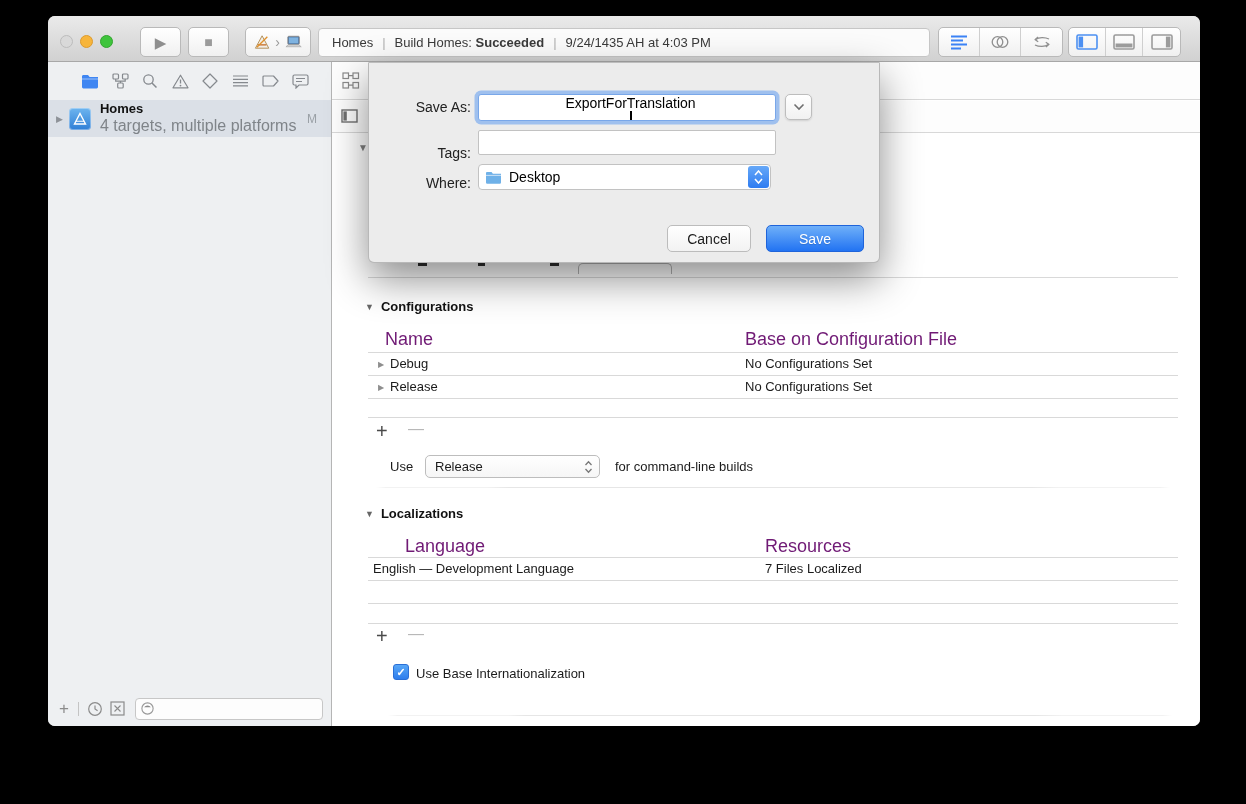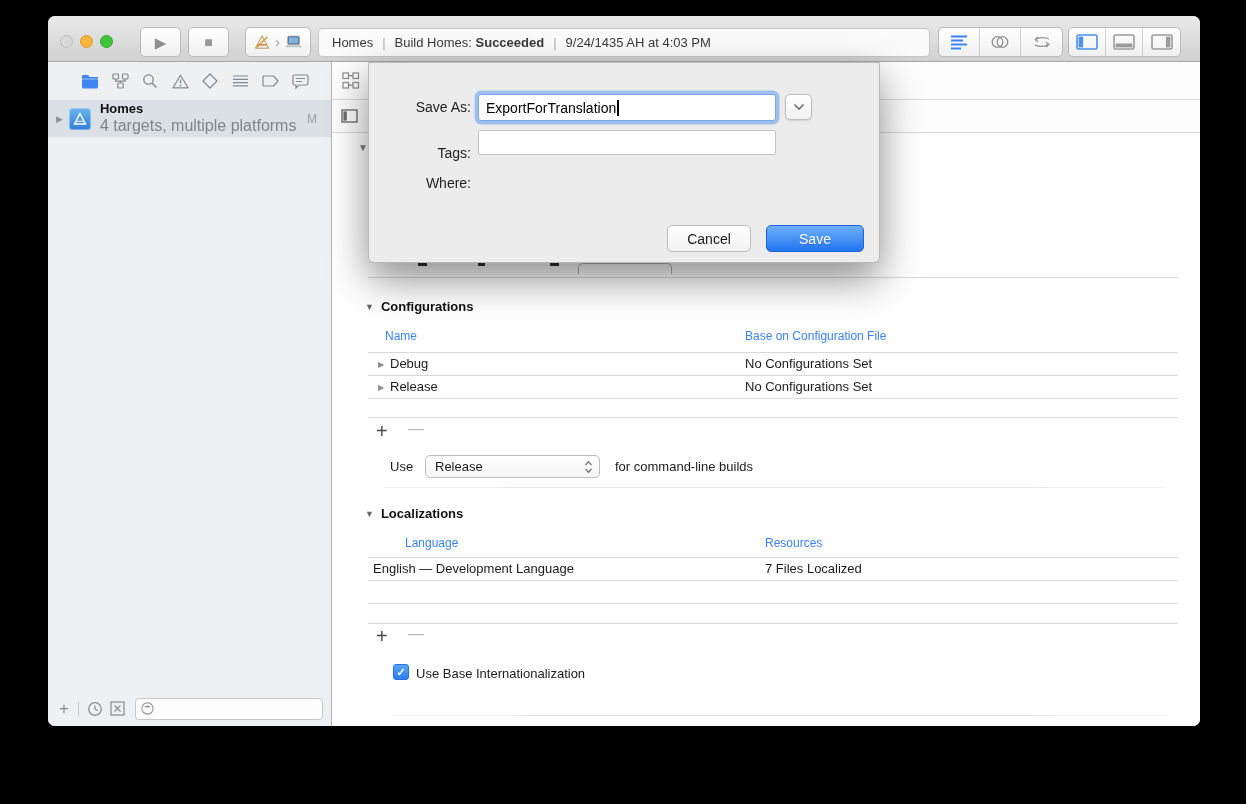--- a/index.html
+++ b/index.html
@@ -69,21 +69,21 @@
   .tabbar { position:absolute; left:0; right:0; top:0; height:38px; background:#fdfdfd; border-bottom:1px solid #d8d8d8; }
   .jumpbar { position:absolute; left:0; right:0; top:39px; height:32px; background:#fdfdfd; border-bottom:1px solid #d8d8d8; }
   .rel-items { position:absolute; left:10px; top:10px; }
   .panel-ic { position:absolute; left:9px; top:8px; }
 
   .hline { position:absolute; height:1px; background:#d9d9d9; left:36px; width:810px; }
   .hline.light { background:#e6e6e6; }
 
   .sec-head { position:absolute; left:33px; font-size:13px; font-weight:bold; color:#111; display:flex; align-items:center; gap:7px; }
   .sec-head .tri { font-size:9px; color:#666; font-weight:normal; }
-  .colhead { position:absolute; font-size:12px; color:#3b82f6; }
+  .colhead { position:absolute; font-size:18px; color:#701a75; }
   .cell { position:absolute; font-size:13px; color:#1b1b1b; }
   .row-disc { position:absolute; font-size:8px; color:#8e8e8e; }
 
   .pm { position:absolute; font-size:20px; font-weight:300; }
   .pm.plus { color:#4a4a4a; } .pm.minus { color:#b6b6b6; }
 
   .dropdown { position:absolute; height:23px; background:linear-gradient(#ffffff,#f6f6f6); border:1px solid #bdbdbd;
     border-radius:5px; display:flex; align-items:center; font-size:13px; color:#1b1b1b; padding-left:9px; }
   .dropdown .dd-arrows { margin-left:auto; margin-right:6px; display:flex; }
 
@@ -406,36 +406,51 @@
           <span>✓</span>
         </div>
         <div class="cell" style="left:84px; top:604px;">Use Base Internationalization</div>
 
         <div class="hline light" style="top:653px; left:48px; width:800px;"></div>
       </div>
     </div>
 
     <div class="sheet">
       <div class="dlg-label" style="left:0; top:36px;">Save As:</div>
-      <div class="dlg-field focused" style="top:31px; height:27px;">
+      <div class="dlg-field focused" style="top:31px; height:27px;flex-direction:column;">
         <span>ExportForTranslation</span>
         <span class="caret"></span>
       </div>
       <div class="expand-btn">
         <svg width="12" height="8" viewBox="0 0 12 8">
           <path d="M1.5 1.5 L6 6 L10.5 1.5" fill="none" stroke="#6f6f6f" stroke-width="1.6"></path>
         </svg>
       </div>
 
       <div class="dlg-label" style="left:0; top:82px;">Tags:</div>
       <div class="dlg-field" style="top:67px; height:25px;">
         <span></span>
       </div>
 
       <div class="dlg-label" style="left:0; top:112px;">Where:</div>
+      <div class="where-pop">
+        <svg class="folder" width="17" height="13" viewBox="0 0 17 13">
+          <path d="M1 2.2 C1 1.5 1.5 1 2.2 1 H6.5 l1.4 1.7 H16 v8.8 a1.2 1.2 0 0 1 -1.2 1.2 H2.2 A1.2 1.2 0 0 1 1 11.5 Z" fill="#6fb1e8"></path>
+          <path d="M1 4.4 H16" stroke="#fff" stroke-width=".9" opacity=".7"></path>
+        </svg>
+        <span>Desktop</span>
+        <div class="stepper">
+          <svg width="9" height="6" viewBox="0 0 9 6">
+              <path d="M1 5 L4.5 1 L8 5" fill="none" stroke="#fff" stroke-width="1.5"></path>
+            </svg>
+          <svg width="9" height="6" viewBox="0 0 9 6">
+              <path d="M1 1 L4.5 5 L8 1" fill="none" stroke="#fff" stroke-width="1.5"></path>
+            </svg>
+        </div>
+      </div>
 
       <div class="dlg-btn cancel">
         <span>Cancel</span>
       </div>
       <div class="dlg-btn save">
         <span>Save</span>
       </div>
     </div>
 
   </div>

